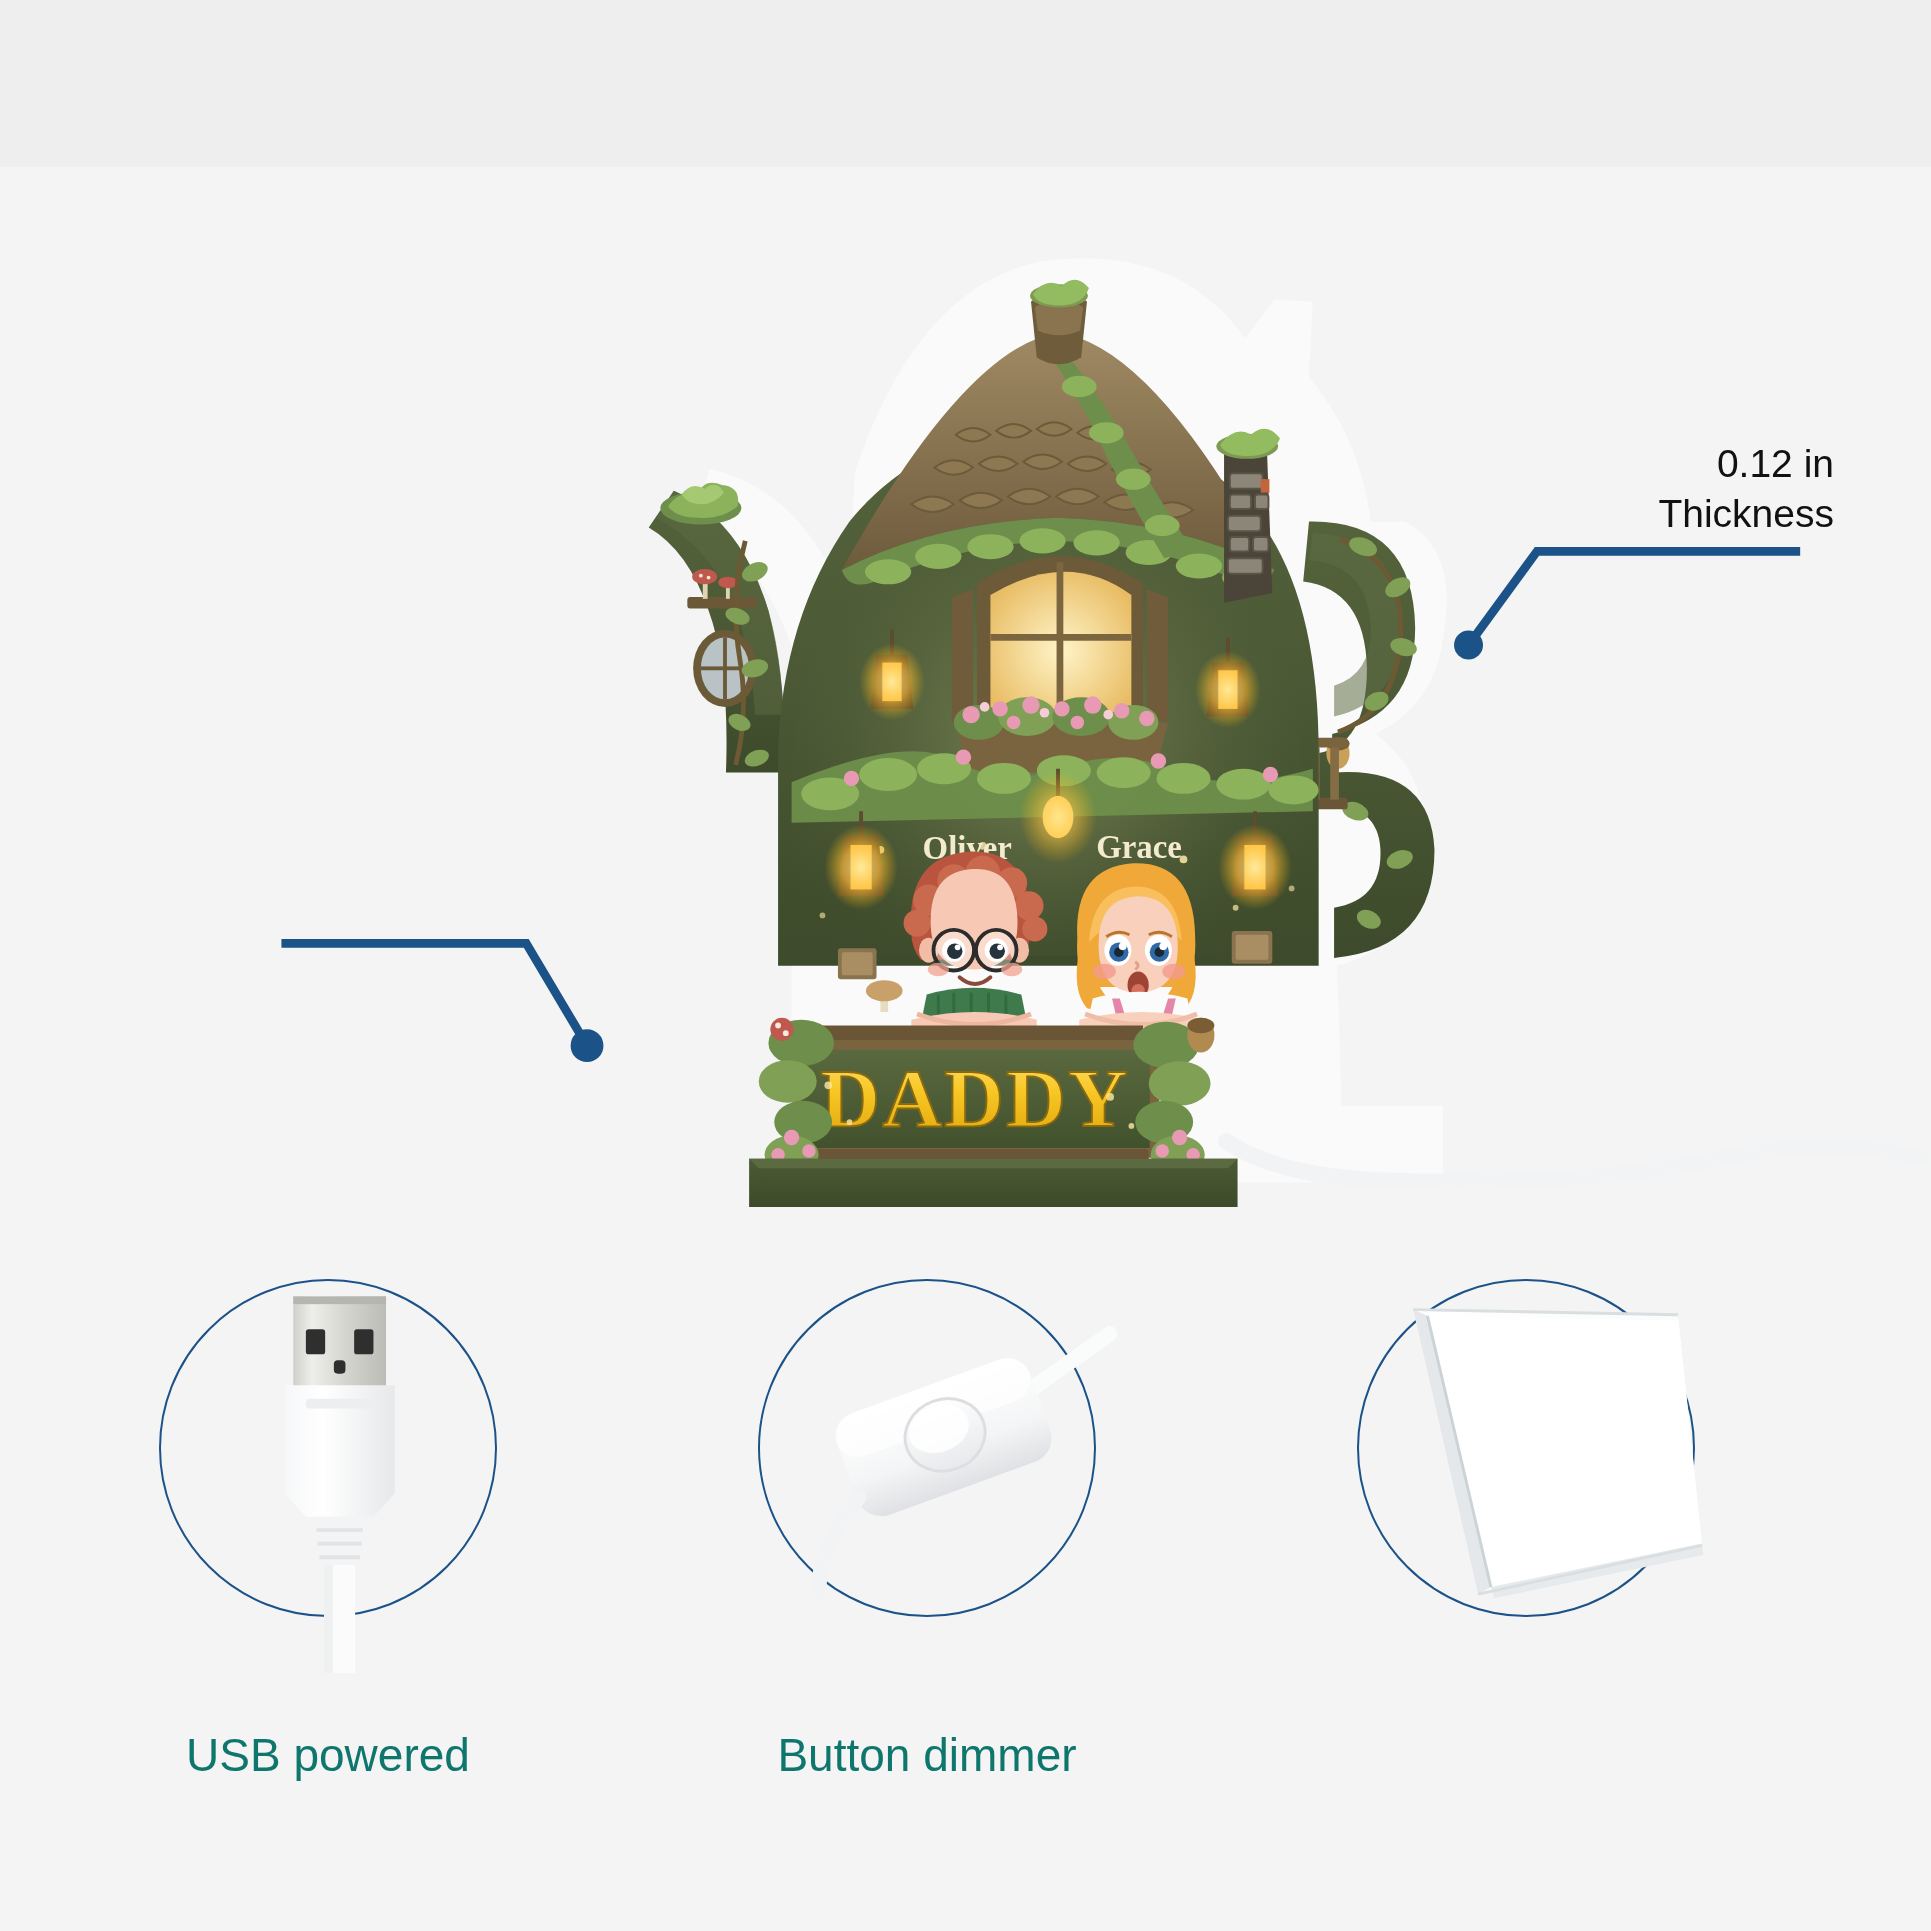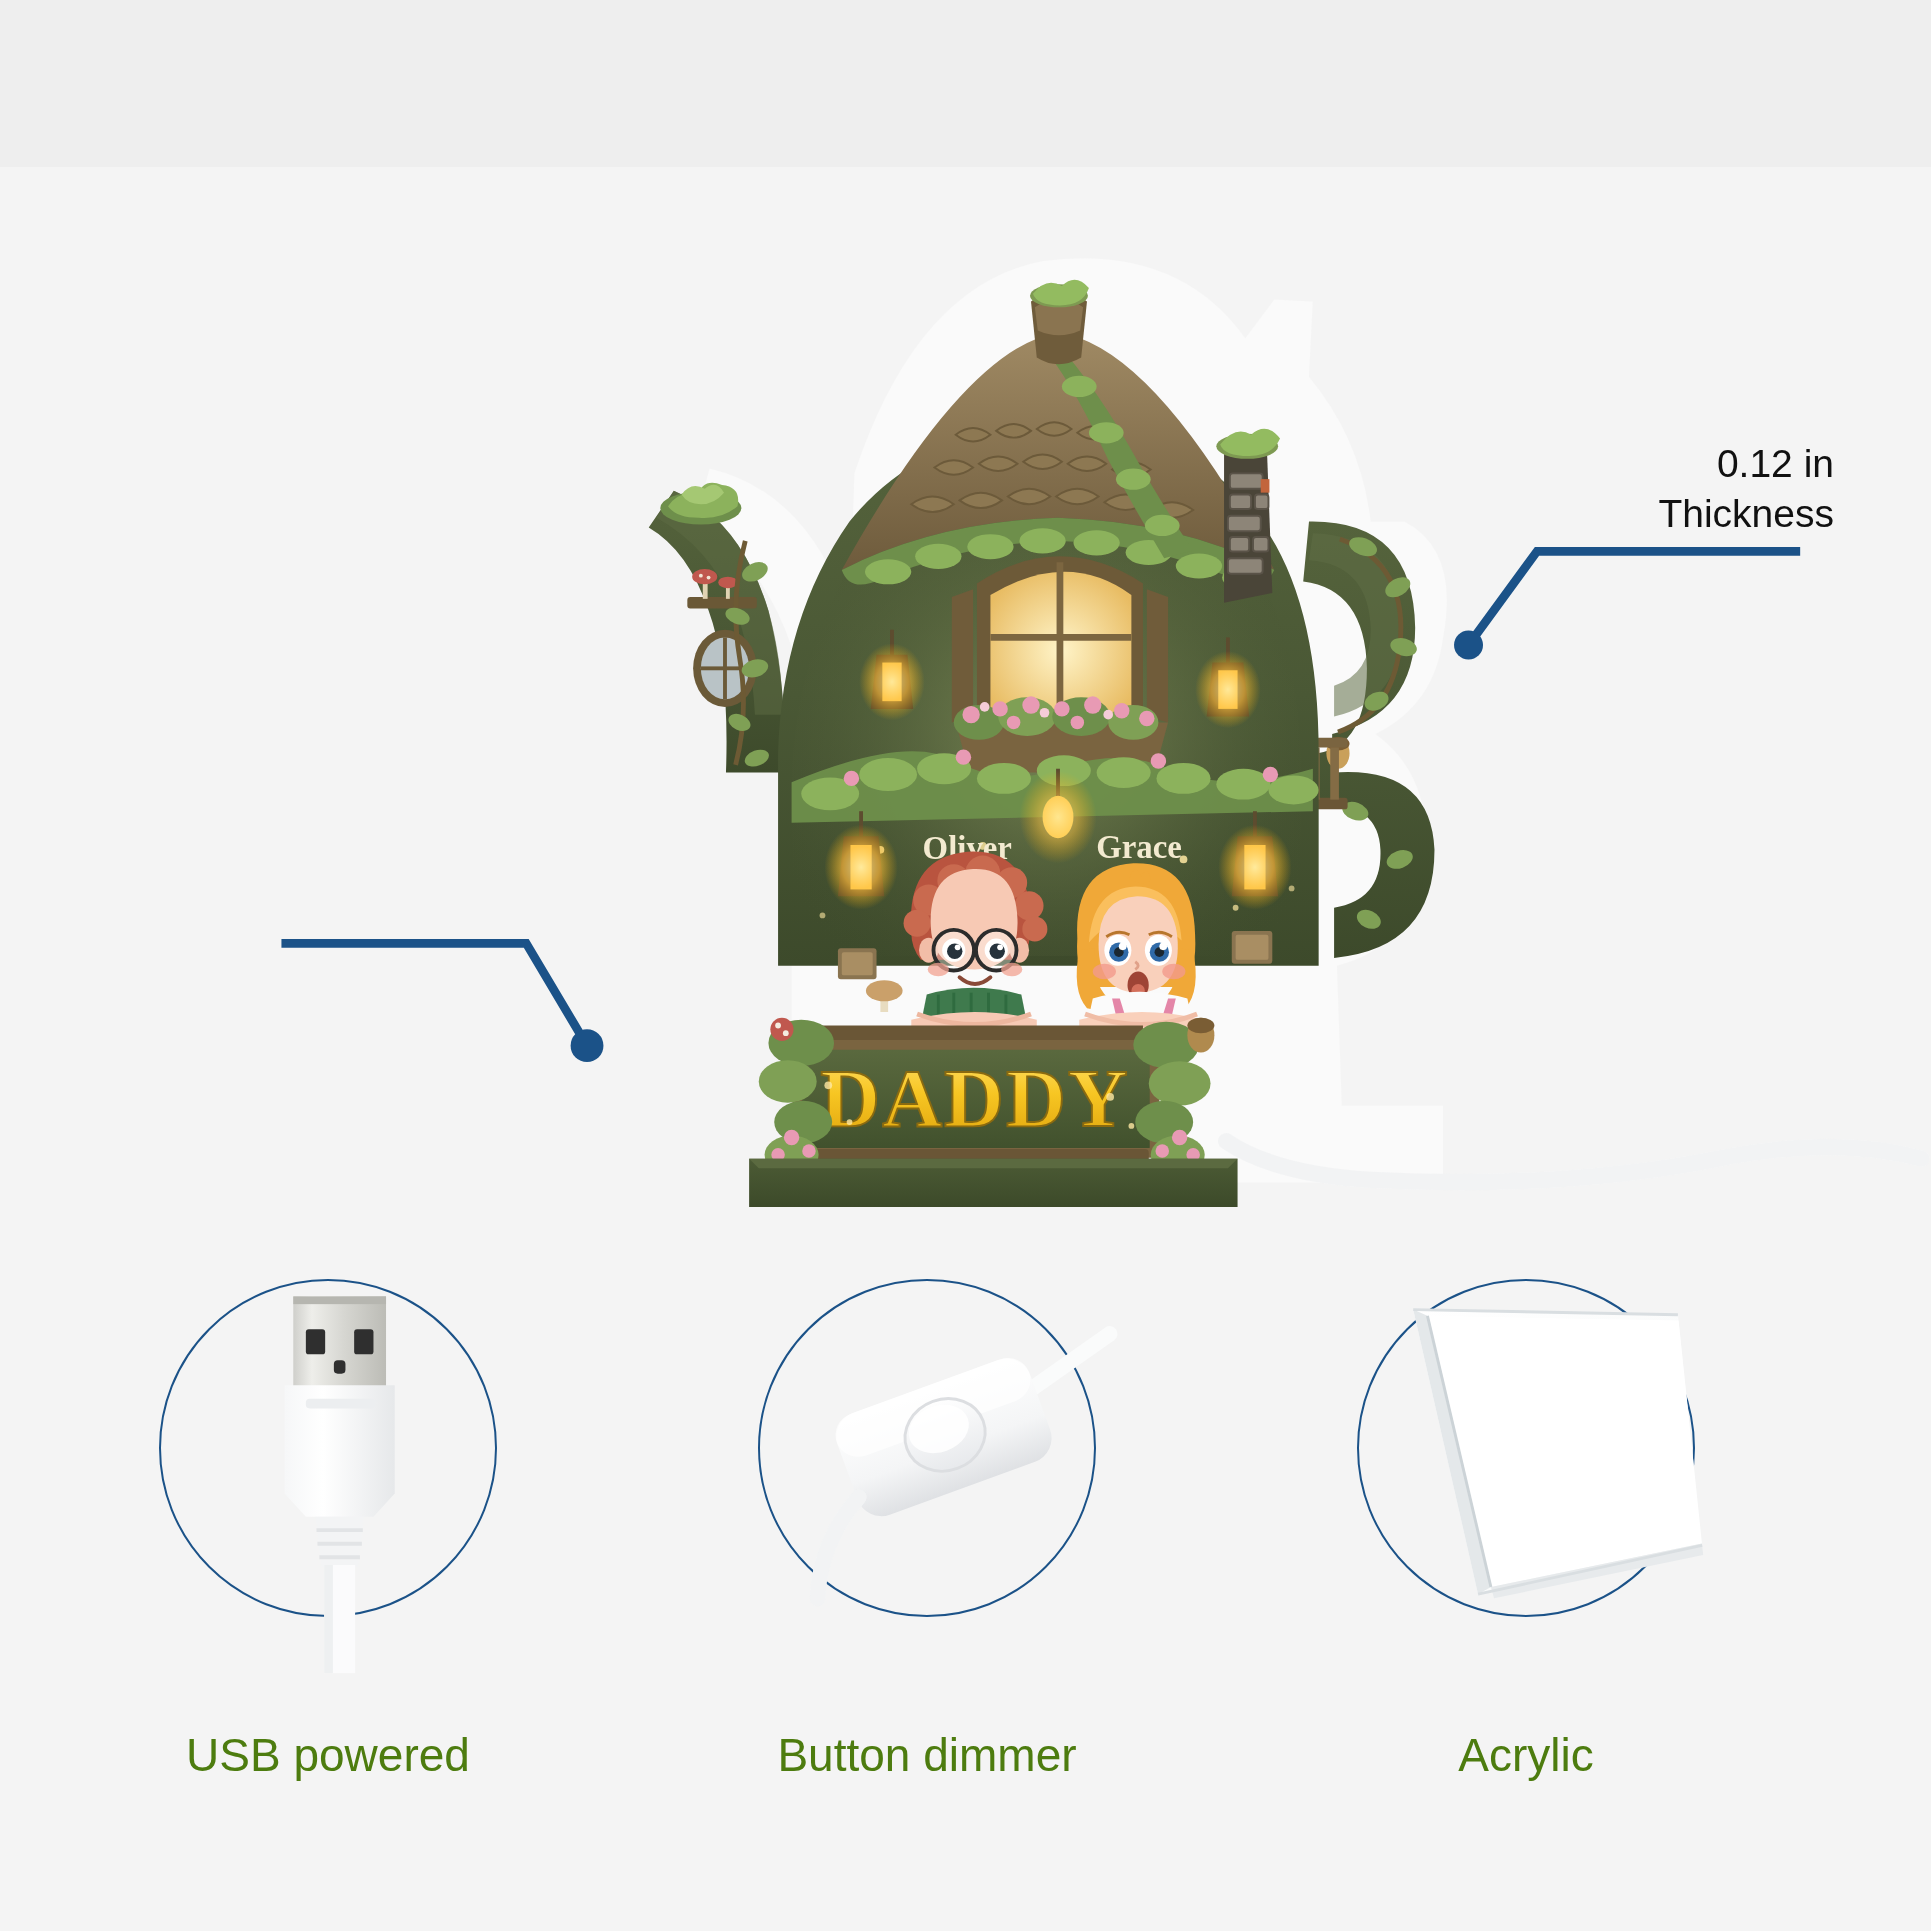--- a/index.html
+++ b/index.html
@@ -40,21 +40,21 @@
   .feat{position:absolute;top:1279px;width:454px;}
   .feat-circle{
     position:relative;width:338px;height:338px;margin:0 auto;
     border:2.9px solid #1b5288;border-radius:50%;
     box-sizing:border-box;
   }
   .feat-art{position:absolute;left:-58px;top:-58px;width:454px;height:454px;}
   .feat-art svg{display:block;width:100%;height:100%;}
   .feat-label{
     position:absolute;top:1728px;width:454px;text-align:center;
-    font-size:46px;color:#4d7c0f;
+    font-size:46px;color:#0f766e;
   }
   .f1{left:101px;} .f2{left:700px;} .f3{left:1299px;}
 </style>
 </head>
 <body>
 
 <div id="stage">
 
   <div class="header-band"></div>
 
@@ -618,16 +618,15 @@
             <path d="M182 372 L404 350 L404 362 L184 384 Z" fill="#e7eaec"></path>
 
             <path d="M132 78 L404 112" stroke="#d9dee1" stroke-width="3" fill="none"></path>
             <path d="M146 86 L182 372" stroke="#ccd3d7" stroke-width="3" fill="none"></path>
             <path d="M168 378 L404 352" stroke="#d9dee1" stroke-width="3" fill="none"></path>
           </g>
         </svg>
       </div>
     </div>
   </div>
-  <div class="feat-label f3">Acrylic</div>
 
 </div>
 
 
 </body></html>

